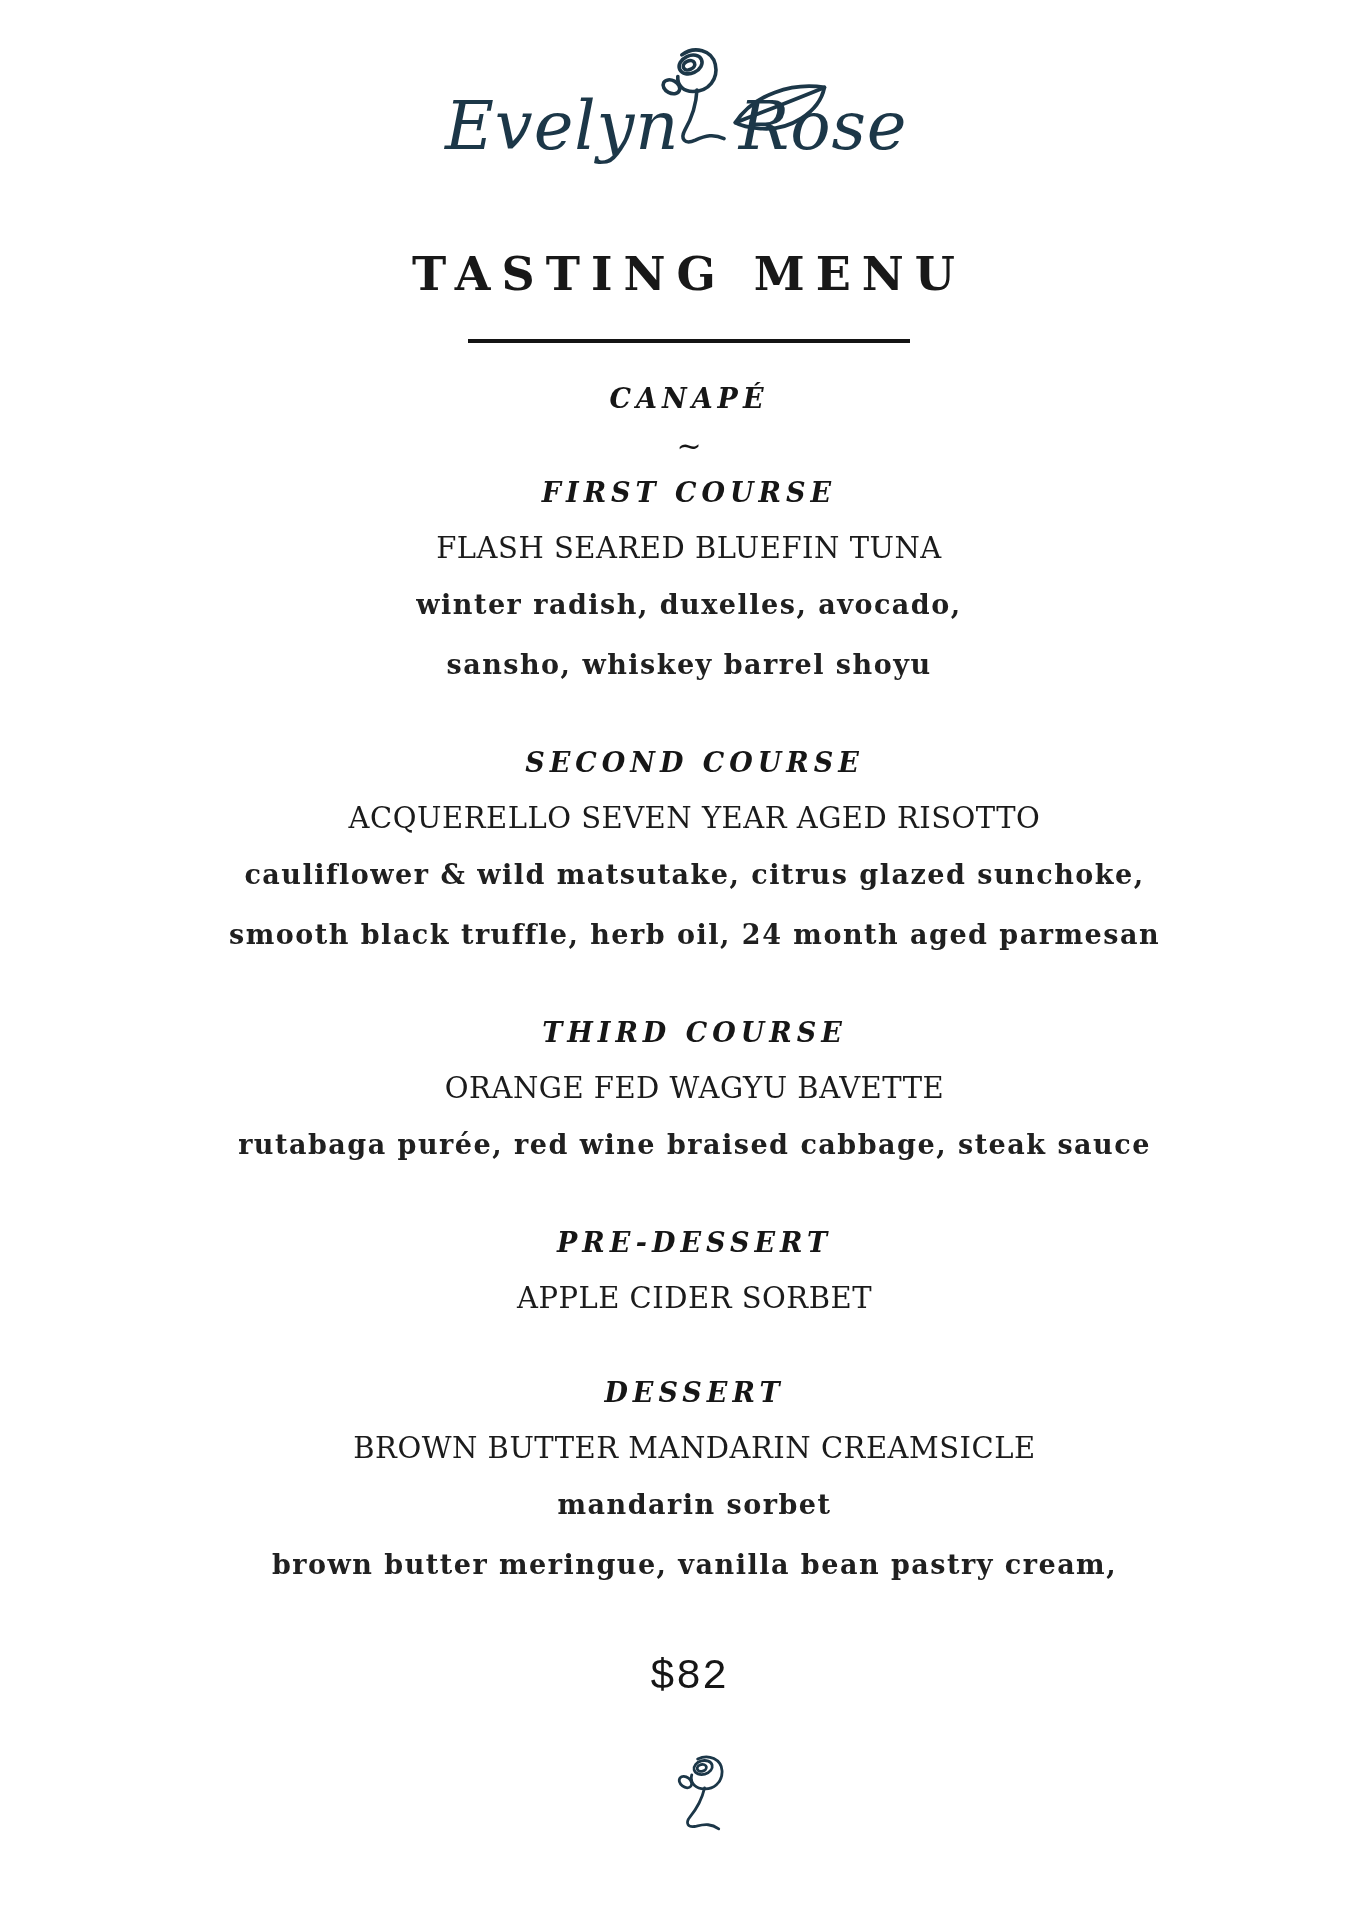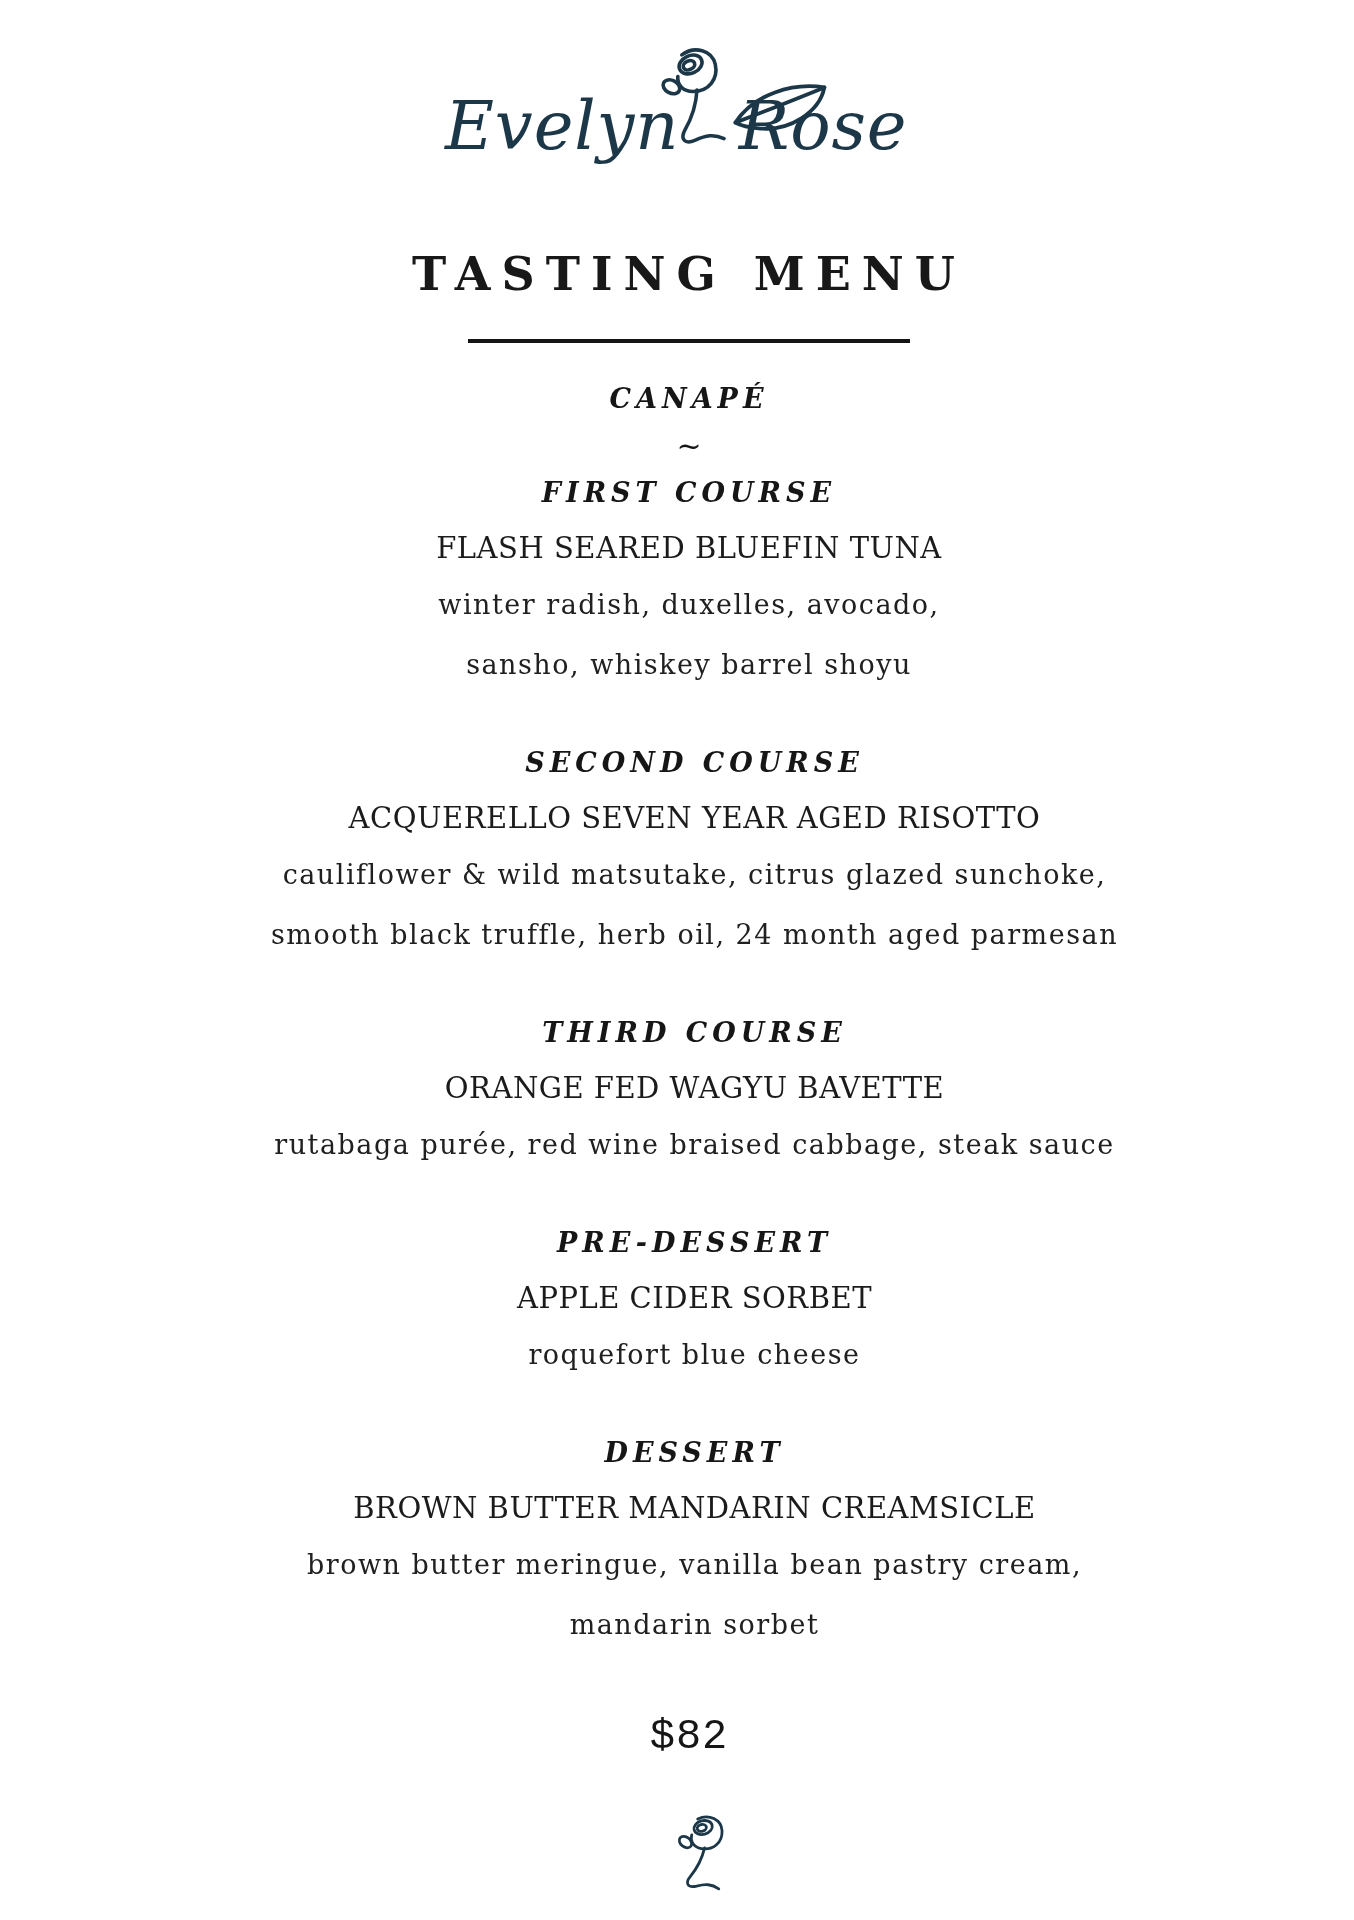--- a/index.html
+++ b/index.html
@@ -82,20 +82,21 @@
     line-height: 54px;
     color: #1b1b1b;
     white-space: nowrap;
   }
   .desc {
     font-size: 27px;
     letter-spacing: 1.5px;
     line-height: 60px;
     color: #202020;
     white-space: nowrap;
+    font-weight: bold;
   }
   .price {
     margin-top: 52px;
     font-size: 42px;
     line-height: 60px;
     letter-spacing: 1px;
     color: #161616;
     font-family: Liberation Mono, monospace;
   }
   .rose-mark {
@@ -152,28 +153,27 @@
 
     <section class="course">
       <div class="course-header">THIRD COURSE</div>
       <div class="dish">ORANGE FED WAGYU BAVETTE</div>
       <div class="desc">rutabaga purée, red wine braised cabbage, steak sauce</div>
     </section>
 
     <section class="course">
       <div class="course-header">PRE-DESSERT</div>
       <div class="dish">APPLE CIDER SORBET</div>
-      <div class="desc">roquefort blue cheese</div>
     </section>
 
     <section class="course">
       <div class="course-header">DESSERT</div>
       <div class="dish">BROWN BUTTER MANDARIN CREAMSICLE</div>
+      <div class="desc">mandarin sorbet</div>
       <div class="desc">brown butter meringue, vanilla bean pastry cream,</div>
-      <div class="desc">mandarin sorbet</div>
     </section>
 
     <div class="price">$82</div>
 
     <div class="rose-mark">
       <svg width="62" height="87" viewBox="0 0 100 140" xmlns="http://www.w3.org/2000/svg">
         <use href="#rose-shape" x="0" y="0" width="100" height="140"></use>
       </svg>
     </div>
 

